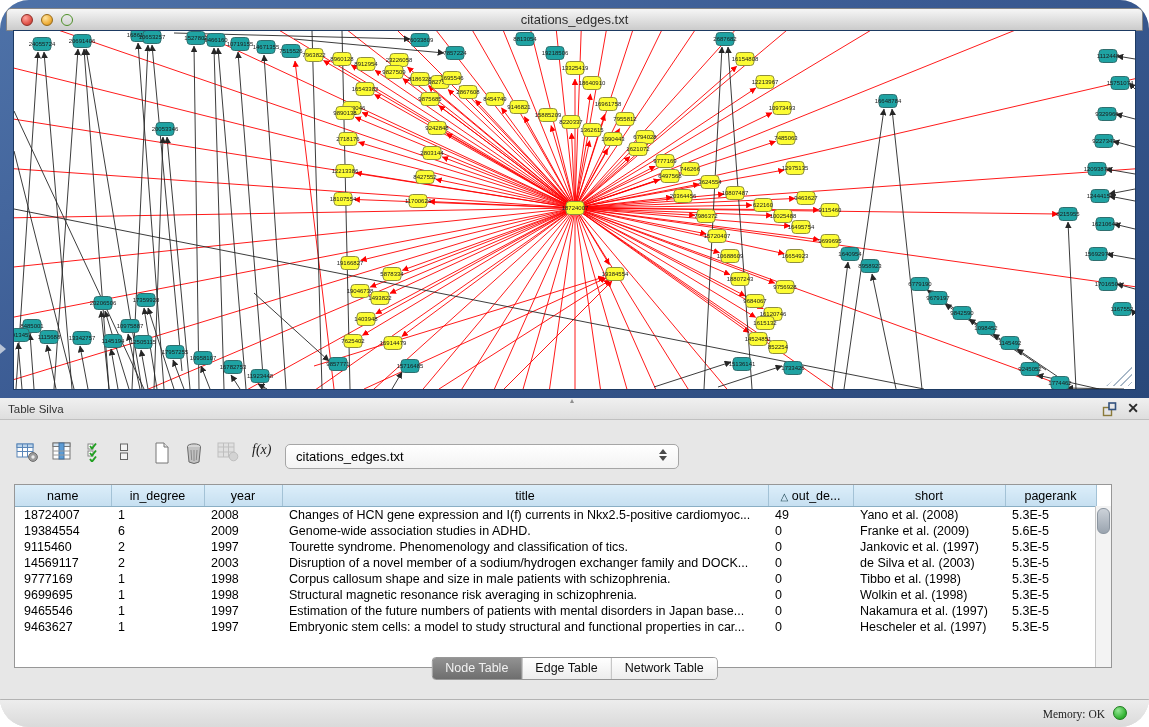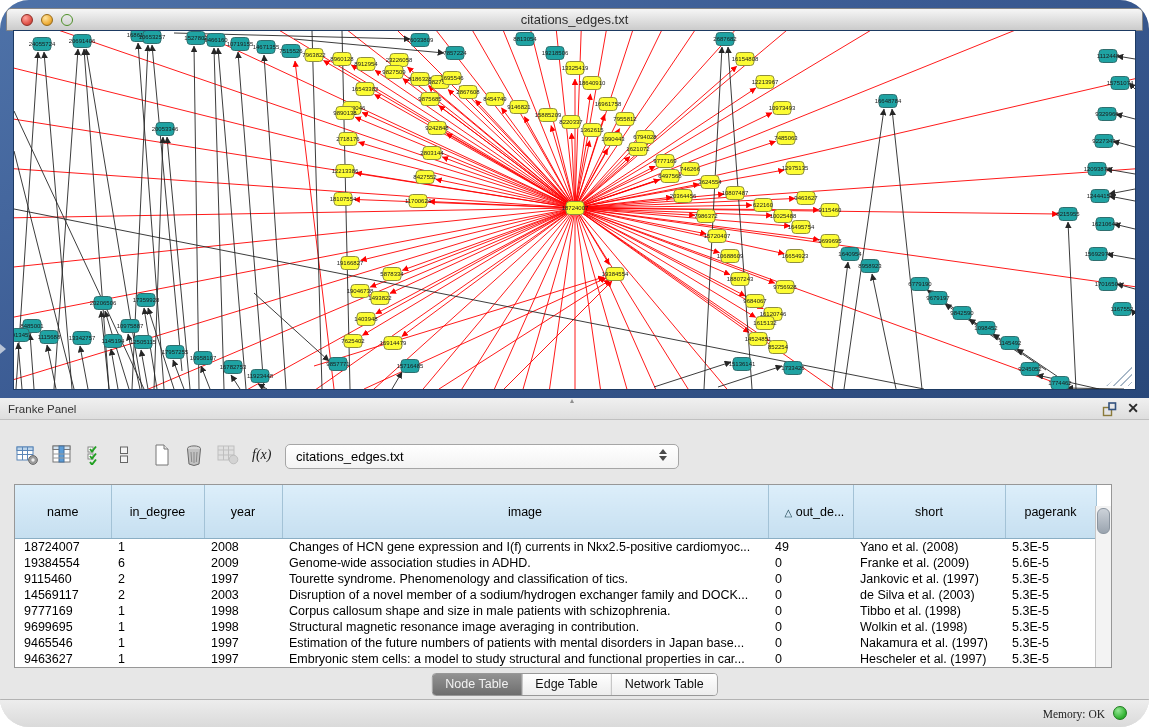--- a/index.html
+++ b/index.html
@@ -34,47 +34,47 @@
   
   .tp{position:absolute;left:0;top:398px;width:1149px;height:329px;background:#e7e7e7;}
   .tp-header{position:absolute;top:0;left:0;width:1149px;height:22px;
       background:linear-gradient(#f0f0f0,#dedede);border-bottom:1px solid #c0c0c0;box-sizing:border-box;}
   .tp-title{position:absolute;left:8px;top:5px;font-size:11.5px;color:#333;}
   .tp-float{position:absolute;right:32px;top:4px;width:15px;height:15px;cursor:pointer;}
   .tp-close{position:absolute;right:10px;top:2px;font-size:14px;font-weight:bold;color:#2a2a2a;cursor:pointer;}
   .splitter-handle{position:absolute;left:570px;top:-2px;font-size:8px;color:#909090;}
 
   .tp-content{position:absolute;top:22px;left:0;width:1149px;height:277px;background:#e7e7e7;}
-  .toolbar{position:absolute;left:16px;top:22px;height:26px;display:flex;align-items:center;}
+  .toolbar{position:absolute;left:16px;top:22px;height:26px;display:flex;align-items:flex-start;}
   .tbtn{margin-right:13px;display:inline-flex;align-items:center;justify-content:center;cursor:pointer;}
   .fx{font-family:"Liberation Serif",serif;font-style:italic;font-size:14px;color:#1a1a1a;margin-right:10px;}
   .combo{position:absolute;left:285px;top:24px;width:392px;height:23px;
       background:linear-gradient(#ffffff,#f3f3f3);border:1px solid #a6a6a6;border-radius:5px;cursor:pointer;}
   .combo-text{line-height:23px;padding-left:10px;font-size:13px;color:#000;}
   .combo-arrows{position:absolute;right:11px;top:4px;}
   .combo-arrows .up{width:0;height:0;border-left:4px solid transparent;border-right:4px solid transparent;
       border-bottom:5px solid #4a4a4a;margin-bottom:2px;}
   .combo-arrows .down{width:0;height:0;border-left:4px solid transparent;border-right:4px solid transparent;
       border-top:5px solid #4a4a4a;}
 
   .table-wrap{position:absolute;left:14px;top:64px;width:1098px;height:184px;
       background:#fff;border:1px solid #979797;box-sizing:border-box;overflow:hidden;}
   table{border-collapse:collapse;table-layout:fixed;width:1081px;}
   thead th{height:21px;background:linear-gradient(#dceefa,#c6dff0);
       border-right:1px solid #a3c2d6;border-bottom:1px solid #8aaec4;
-      font-size:12.5px;font-weight:normal;color:#000;text-align:center;padding:16px;white-space:nowrap;overflow:hidden;}
+      font-size:12.5px;font-weight:normal;color:#000;text-align:center;padding:0;white-space:nowrap;overflow:hidden;}
   .sort-tri{font-size:10px;color:#19424f;}
   tbody td{height:16px;font-size:12.5px;color:#000;padding:0 2px 0 7px;
       white-space:nowrap;overflow:hidden;}
   tbody tr td:first-child{padding-left:9px;}
   .vscroll{position:absolute;right:0;top:21px;bottom:0;width:15px;background:#f3f3f3;border-left:1px solid #c6c6c6;}
   .vthumb{position:absolute;left:1px;top:2px;width:11px;height:24px;border-radius:6px;
       background:linear-gradient(#ccd2d9,#9aa4af);border:1px solid #8b95a0;cursor:pointer;}
 
-  .tabs{position:absolute;left:50%;transform:translateX(-50%);top:253px;height:21px;display:flex;
+  .tabs{position:absolute;left:50%;transform:translateX(-50%);top:237px;height:21px;display:flex;
       border:1px solid #989898;border-radius:4px;overflow:hidden;background:#fff;}
   .tab{padding:0 13px;font-size:12.5px;line-height:20px;background:linear-gradient(#ffffff,#ededed);
       color:#111;border-left:1px solid #bdbdbd;cursor:pointer;}
   .tab:first-child{border-left:none;}
   .tab.selected{background:linear-gradient(#929292,#6e6e6e);color:#f2f2f2;}
 
   .statusbar{position:absolute;left:0;top:699px;width:1149px;height:28px;
       background:linear-gradient(#ededed,#dadada);border-top:1px solid #b3b3b3;box-sizing:border-box;font-family:Liberation Serif, serif;}
   .memory{position:absolute;right:44px;top:8px;font-size:11.5px;color:#222;}
   .memdot{position:absolute;right:22px;top:6px;width:14px;height:14px;border-radius:50%;box-sizing:border-box;
@@ -790,21 +790,21 @@
             </g>
         </svg>
         <div class="grip"></div>
       </div>
     </div>
   </div>
 
   <div class="tp">
     <div class="tp-header">
       <span class="splitter-handle">▴</span>
-      <span class="tp-title">Franke Panel</span>
+      <span class="tp-title">Table Silva</span>
       <span class="tp-float">
         <svg width="15" height="15">
           <rect x="1.5" y="5.5" width="8" height="8" fill="none" stroke="#8a7a3a" stroke-width="1.4"></rect>
           <rect x="7" y="1" width="6.5" height="6.5" fill="#e9e9e9" stroke="#33527e" stroke-width="1.6"></rect>
         </svg>
       </span>
       <span class="tp-close">✕</span>
     </div>
 
     <div class="tp-content">
@@ -890,21 +890,21 @@
             <col style="width:486px">
               <col style="width:85px">
               <col style="width:152px">
               <col style="width:91px">
           </colgroup>
           <thead>
             <tr>
               <th><span>name</span></th>
               <th><span>in_degree</span></th>
               <th><span>year</span></th>
-              <th><span>image</span></th>
+              <th><span>title</span></th>
               <th><span class="sort-tri">△</span> <span>out_de...</span></th>
               <th><span>short</span></th>
               <th><span>pagerank</span></th>
             </tr>
           </thead>
           <tbody>
               <tr>
                 <td>18724007</td>
                 <td>1</td>
                 <td>2008</td>
@@ -946,21 +946,21 @@
                 <td>1998</td>
                 <td>Corpus callosum shape and size in male patients with schizophrenia.</td>
                 <td>0</td>
                 <td>Tibbo et al. (1998)</td>
                 <td>5.3E-5</td>
               </tr>
               <tr>
                 <td>9699695</td>
                 <td>1</td>
                 <td>1998</td>
-                <td>Structural magnetic resonance image averaging in contribution.</td>
+                <td>Structural magnetic resonance risk averaging in schizophrenia.</td>
                 <td>0</td>
                 <td>Wolkin et al. (1998)</td>
                 <td>5.3E-5</td>
               </tr>
               <tr>
                 <td>9465546</td>
                 <td>1</td>
                 <td>1997</td>
                 <td>Estimation of the future numbers of patients with mental disorders in Japan base...</td>
                 <td>0</td>

